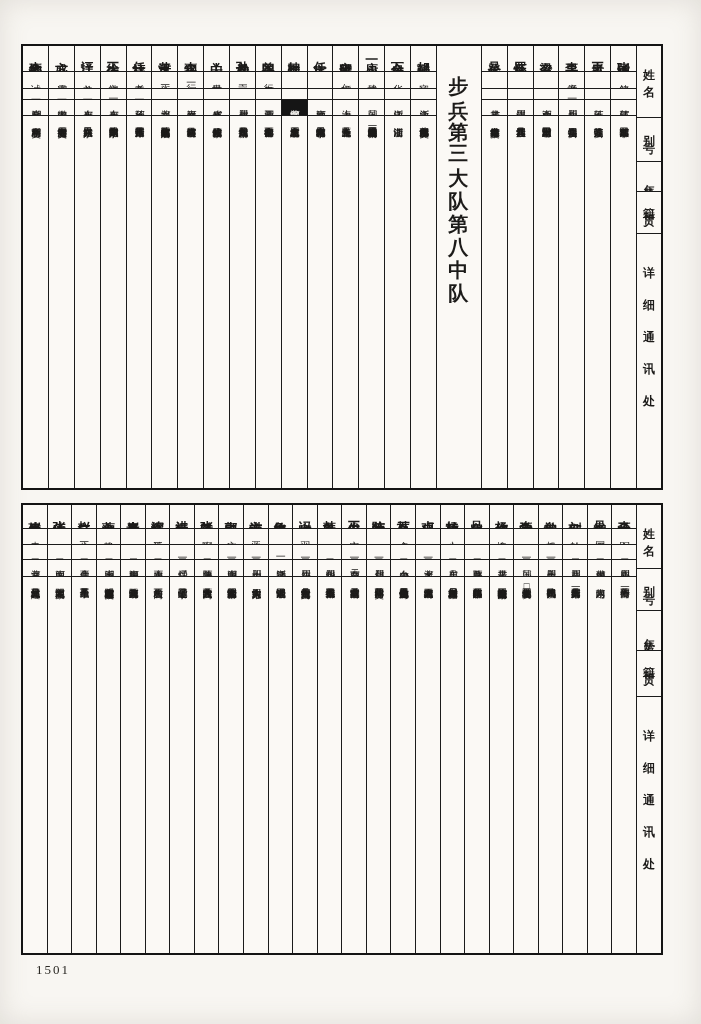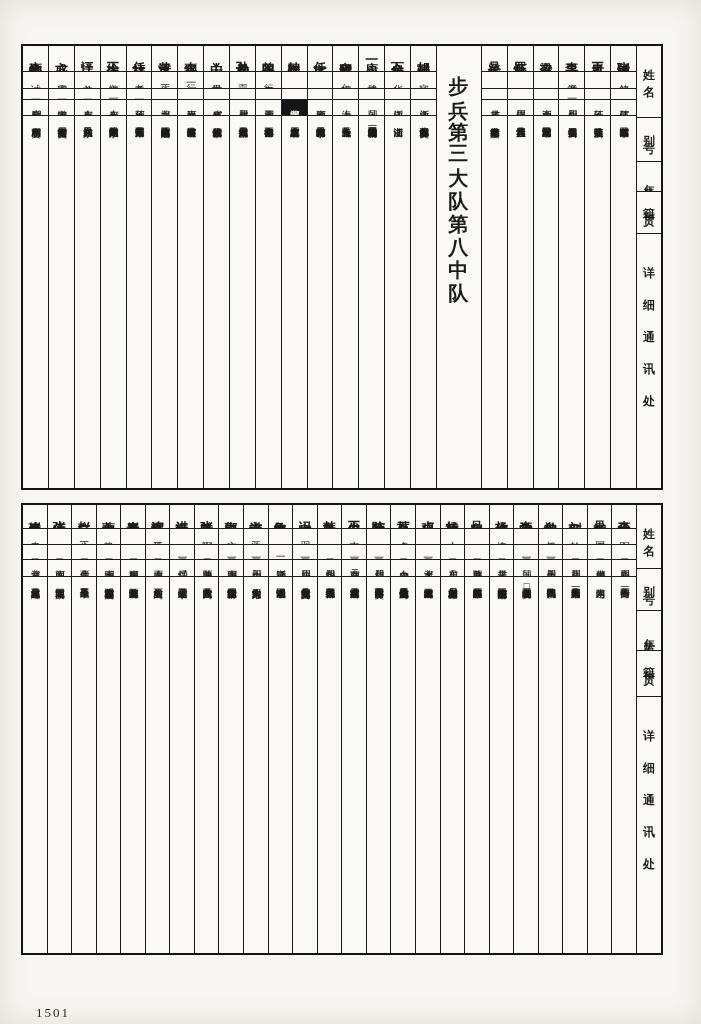--- a/index.html
+++ b/index.html
@@ -73,21 +73,21 @@
   }
 
   
   .hl-0 { font-size:12px; font-weight:bold; letter-spacing:16px; padding-top:13px; line-height:1; }
   .hl-1 { font-size:12px; font-weight:bold; letter-spacing:9px;  padding-top:7px;  line-height:1; }
   .hl-2 { font-size:11px; font-weight:bold; letter-spacing:3px;  padding-top:2px;  line-height:1; }
   .hl-3 { font-size:12px; font-weight:bold; letter-spacing:8px;  padding-top:6px;  line-height:1; }
   .hl-4 { font-size:12px; font-weight:bold; letter-spacing:32px; padding-top:18px; line-height:1; }
 
   .page-number {
-    position:absolute; left:36px; top:1005px;
+    position:absolute; left:36px; top:962px;
     font-size:13px; letter-spacing:2px; color:#2a2823;
   }
 </style>
 </head>
 <body>
 
 <div class="page">
   <div class="roster-table table-top">
       <div class="col col-header">
         <div class="cell c-name">

